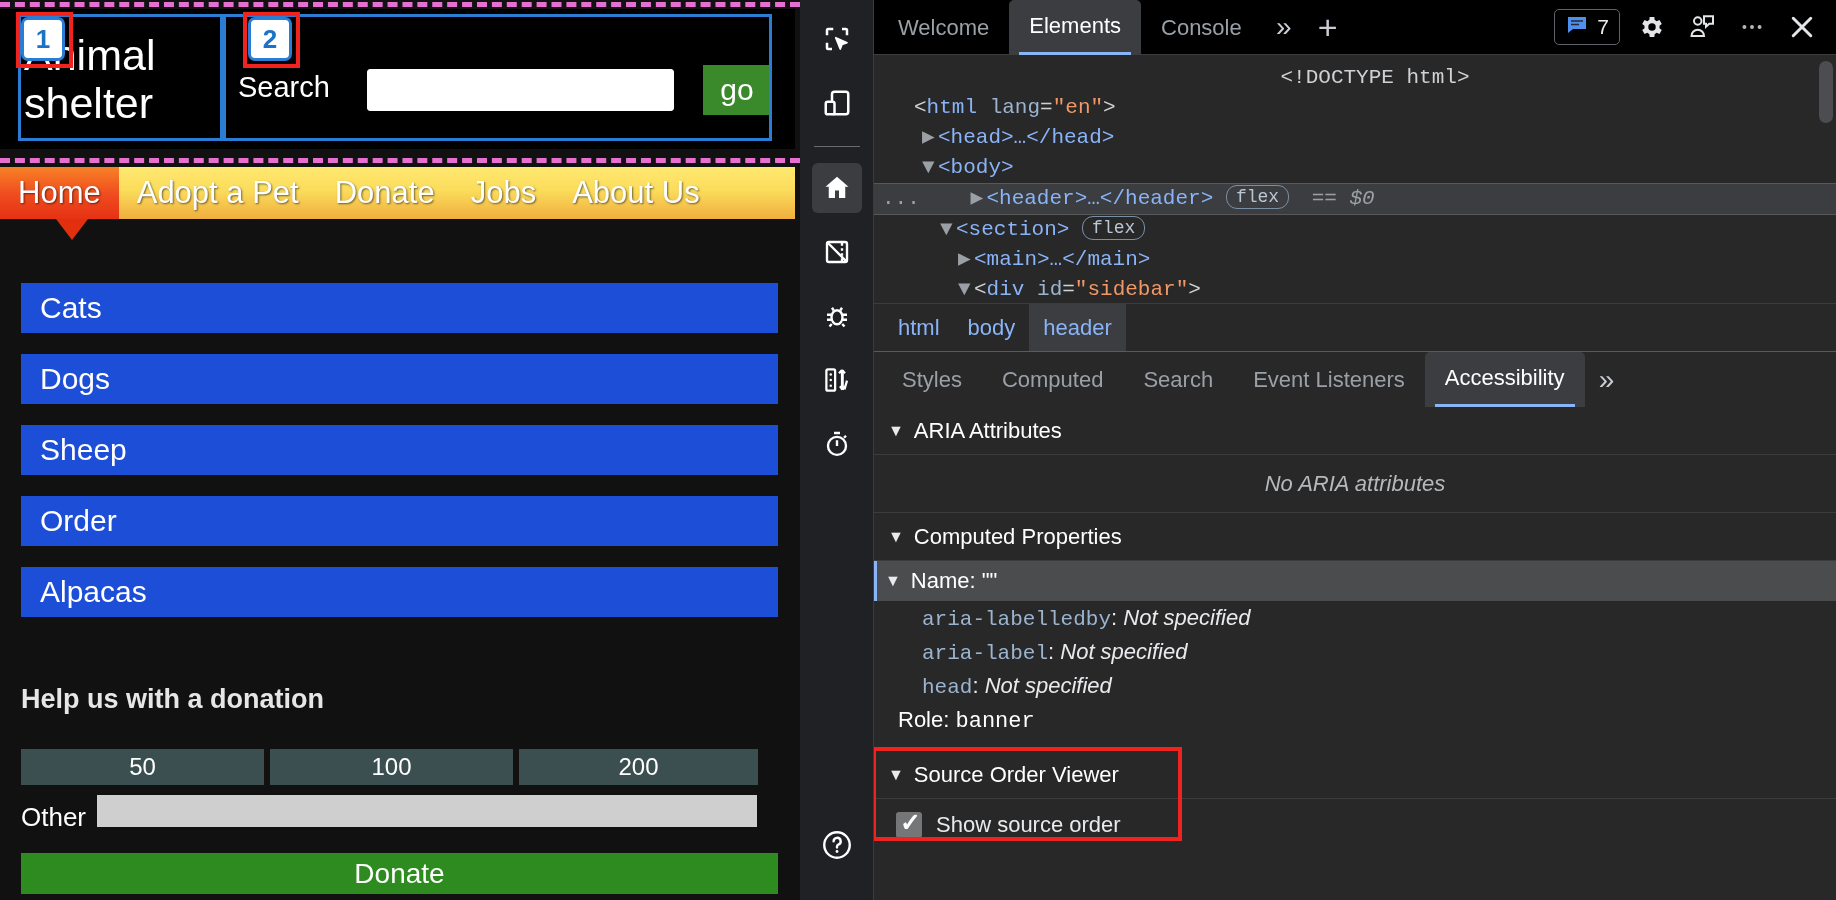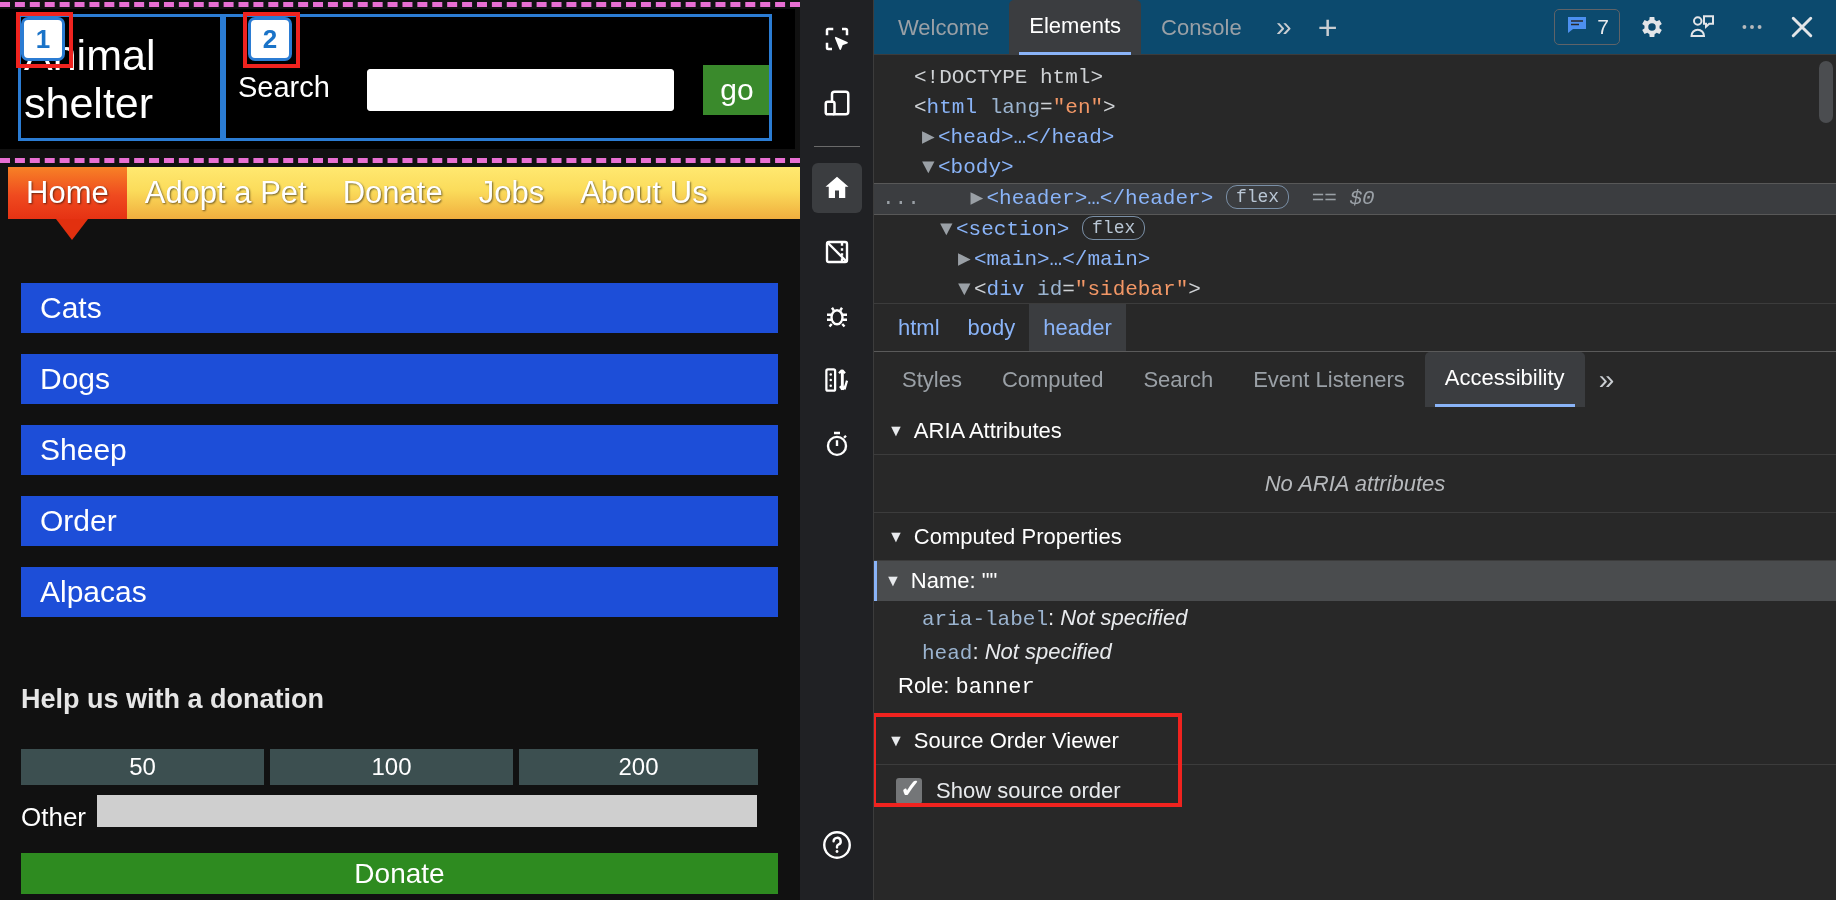--- a/index.html
+++ b/index.html
@@ -91,21 +91,21 @@
     color: #ffffff;
     border: none;
     font-size: 30px;
     font-family: "Liberation Sans", sans-serif;
     cursor: pointer;
     z-index: 12;
   }
 
   
   #site-nav {
-    position: absolute; left: 8px; top: 167px;
+    position: absolute; left: 0; top: 167px;
     width: 795px; height: 52px;
     background: linear-gradient(180deg, #ffe870 0%, #fbdc5b 45%, #f0ae3e 100%);
     display: flex; align-items: center;
     z-index: 10;
   }
   .nav-item {
     color: #ffffff;
     font-size: 31px;
     padding: 0 18px;
     height: 52px;
@@ -209,21 +209,21 @@
   .rail-icon.active { background: #3b3d40; }
   .rail-sep { width: 46px; height: 1px; background: #6a6a6a; margin: 4px 0 16px 0; }
   #help-icon { position: absolute; bottom: 16px; left: 12px; }
 
   
   #dt-main { flex: 1; display: flex; flex-direction: column; min-width: 0; }
 
   
   #dt-tabbar {
     height: 55px;
-    background: #0c4a6e;
+    background: #000000;
     display: flex; align-items: center;
     border-bottom: 1px solid #3c3c3c;
     padding-left: 4px;
     flex: 0 0 55px;
   }
   .dt-tab {
     padding: 0 20px;
     height: 43px; line-height: 43px;
     font-size: 22px;
     color: #9aa0a6;
@@ -527,21 +527,21 @@
           </svg>
         </div>
         <div class="tb-btn" style="margin-right:12px;">
           <svg width="30" height="30" viewBox="0 0 24 24" stroke="#e3e5e8" stroke-width="2.4" stroke-linecap="round">
             <path d="M5 5l14 14M19 5L5 19"></path>
           </svg>
         </div>
       </div>
 
       <div id="dom-tree">
-        <div class="dom-row" style="padding-left:40px;">
+        <div class="dom-row" style="padding-left:40px;text-align:center;">
           <span class="punct">&lt;!DOCTYPE html&gt;</span>
         </div>
         <div class="dom-row" style="padding-left:40px;">
           <span class="punct">&lt;</span><span class="tag">html</span>
           <span class="attr-name">lang</span><span class="punct">=</span><span class="attr-val">"en"</span><span class="punct">&gt;</span>
         </div>
         <div class="dom-row" style="padding-left:48px;">
           <span class="tri">▶</span><span class="tag">&lt;head&gt;…&lt;/head&gt;</span>
         </div>
         <div class="dom-row" style="padding-left:48px;">
@@ -596,20 +596,23 @@
         <div class="sec-header">
           <span class="caret">▼</span>
           <span>Computed Properties</span>
         </div>
 
         <div class="name-row">
           <span class="caret">▼</span>
           <span>Name: ""</span>
         </div>
 
+        <div class="prop-row">
+          <span class="prop-key">aria-labelledby</span><span>: </span><span class="prop-val">Not specified</span>
+        </div>
         <div class="prop-row">
           <span class="prop-key">aria-label</span><span>: </span><span class="prop-val">Not specified</span>
         </div>
         <div class="prop-row">
           <span class="prop-key">head</span><span>: </span><span class="prop-val">Not specified</span>
         </div>
         <div class="role-row">
           <span>Role:</span>
           <span class="role-val">banner</span>
         </div>

